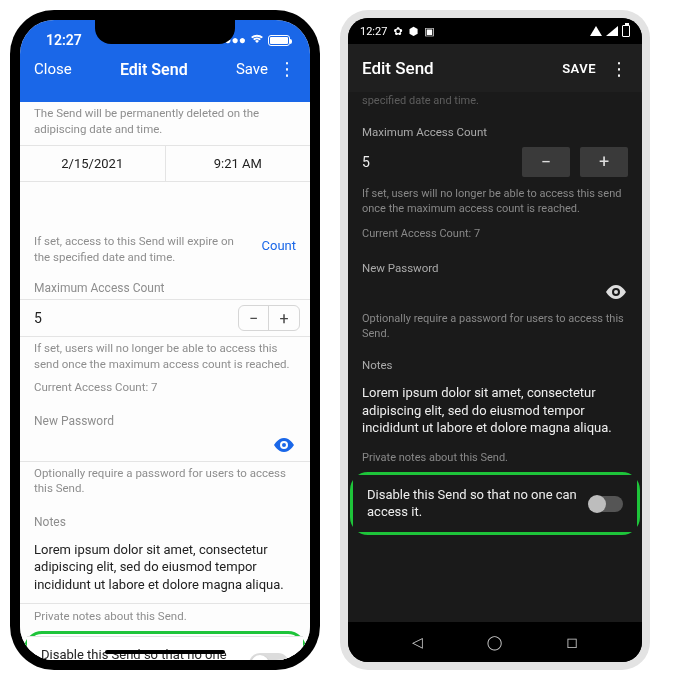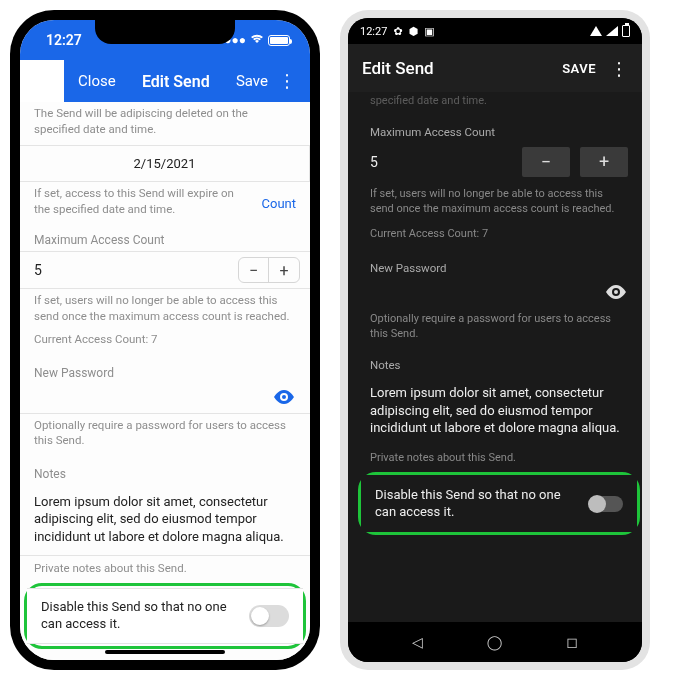--- a/index.html
+++ b/index.html
@@ -42,41 +42,41 @@
     height: 40px;
     background: #1a67e8;
     display: flex; justify-content: space-between; align-items: center;
     padding: 0 20px 0 26px;
     color: #fff; font-weight: 600; font-size: 14px;
   }
   .status-ios .right { display: flex; gap: 4px; align-items: center; font-size: 12px; }
   .nav-ios {
     height: 42px;
     background: #1a67e8;
-    display: flex; align-items: center;
+    display: flex; align-items: flex-start;
     padding: 0 14px;
-    color: #fff; font-size: 15px; margin-left: 44px;
+    color: #fff; font-size: 15px;
   }
   .nav-ios .close { flex: 0 0 auto; }
   .nav-ios .title { flex: 1; text-align: center; font-weight: 600; font-size: 16px; }
   .nav-ios .save  { flex: 0 0 auto; margin-right: 10px; }
   .nav-ios .more  { flex: 0 0 auto; font-size: 18px; line-height: 1; }
   .content-ios {
     flex: 1; overflow: hidden;
     background: #fdfdfd;
     font-size: 12px;
   }
   .hint { color: #8e8e8e; padding: 4px 14px 8px; line-height: 1.35; font-size: 11.5px; }
   .label { color: #8e8e8e; padding: 10px 14px 4px; font-size: 12px; }
   .row-split { display: flex; border-top: 1px solid #e4e4e4; border-bottom: 1px solid #e4e4e4; }
   .row-split > div {
     flex: 1; text-align: center; padding: 10px 0; font-size: 13px; color: #222;
   }
   .row-split > div:first-child { border-right: 1px solid #e4e4e4; }
-  .hint-clear { display: flex; align-items: center; padding: 4px 14px 6px; }
+  .hint-clear { display: flex; align-items: flex-start; padding: 4px 14px 6px; margin-top: 48px; }
   .hint-clear .t { flex: 1; color: #8e8e8e; font-size: 11.5px; line-height: 1.35; }
   .hint-clear .c { color: #1a67e8; font-size: 13px; padding-left: 20px; padding-top: 4px; }
   .num-row {
     display: flex; border-top: 1px solid #e4e4e4; border-bottom: 1px solid #e4e4e4;
     align-items: center; padding: 0 0 0 14px; height: 38px;
   }
   .num-row .val { flex: 1; font-size: 14px; color: #222; }
   .stepper { display: flex; border: 1px solid #d6d6d6; border-radius: 6px; overflow: hidden; margin-right: 10px; }
   .stepper div { width: 30px; height: 24px; display: flex; align-items: center; justify-content: center; color: #444; font-size: 16px; }
   .stepper div:first-child { border-right: 1px solid #d6d6d6; }
@@ -128,21 +128,21 @@
   .status-and .l { display: flex; gap: 6px; align-items: center; }
   .status-and .r { display: flex; gap: 4px; align-items: center; }
   .nav-and {
     height: 48px; background: #1f1f1f;
     display: flex; align-items: center; padding: 0 14px;
     color: #fff;
   }
   .nav-and .title { flex: 1; font-size: 17px; font-weight: 500; }
   .nav-and .save  { font-size: 13px; font-weight: 600; margin-right: 14px; letter-spacing: .5px; }
   .nav-and .more  { font-size: 18px; }
-  .content-and { flex: 1; overflow: hidden; background: #1a1a1a; font-size: 12px; padding-left: 8px; }
+  .content-and { flex: 1; overflow: hidden; background: #1a1a1a; font-size: 12px; }
   .hint-d { color: #888; padding: 2px 14px 8px; font-size: 11px; line-height: 1.35; }
   .label-d { color: #aaa; padding: 8px 14px 4px; font-size: 11.5px; }
   .num-row-d {
     display: flex; align-items: center; padding: 4px 14px 8px;
   }
   .num-row-d .val { flex: 1; font-size: 14px; color: #eee; }
   .stepper-d { display: flex; gap: 10px; }
   .stepper-d div {
     width: 48px; height: 30px; background: #3a3a3a; color: #ddd;
     display: flex; align-items: center; justify-content: center; font-size: 18px;
@@ -204,24 +204,25 @@
           <span class="batt-ios"></span>
         </span>
       </div>
       <div class="nav-ios">
         <span class="close">Close</span>
         <span class="title">Edit Send</span>
         <span class="save">Save</span>
         <span class="more">⋮</span>
       </div>
       <div class="content-ios">
-        <div class="hint">The Send will be adipiscing deleted on the specified date and time.</div>
+        <div class="hint">The Send will be permanently deleted on the adipiscing date and time.</div>
 
         <div class="row-split">
           <div>2/15/2021</div>
+          <div>9:21 AM</div>
         </div>
         <div class="hint-clear">
           <div class="t">If set, access to this Send will expire on the specified date and time.</div>
           <div class="c">Count</div>
         </div>
 
         <div class="label">Maximum Access Count</div>
         <div class="num-row">
           <span class="val">5</span>
           <div class="stepper">

